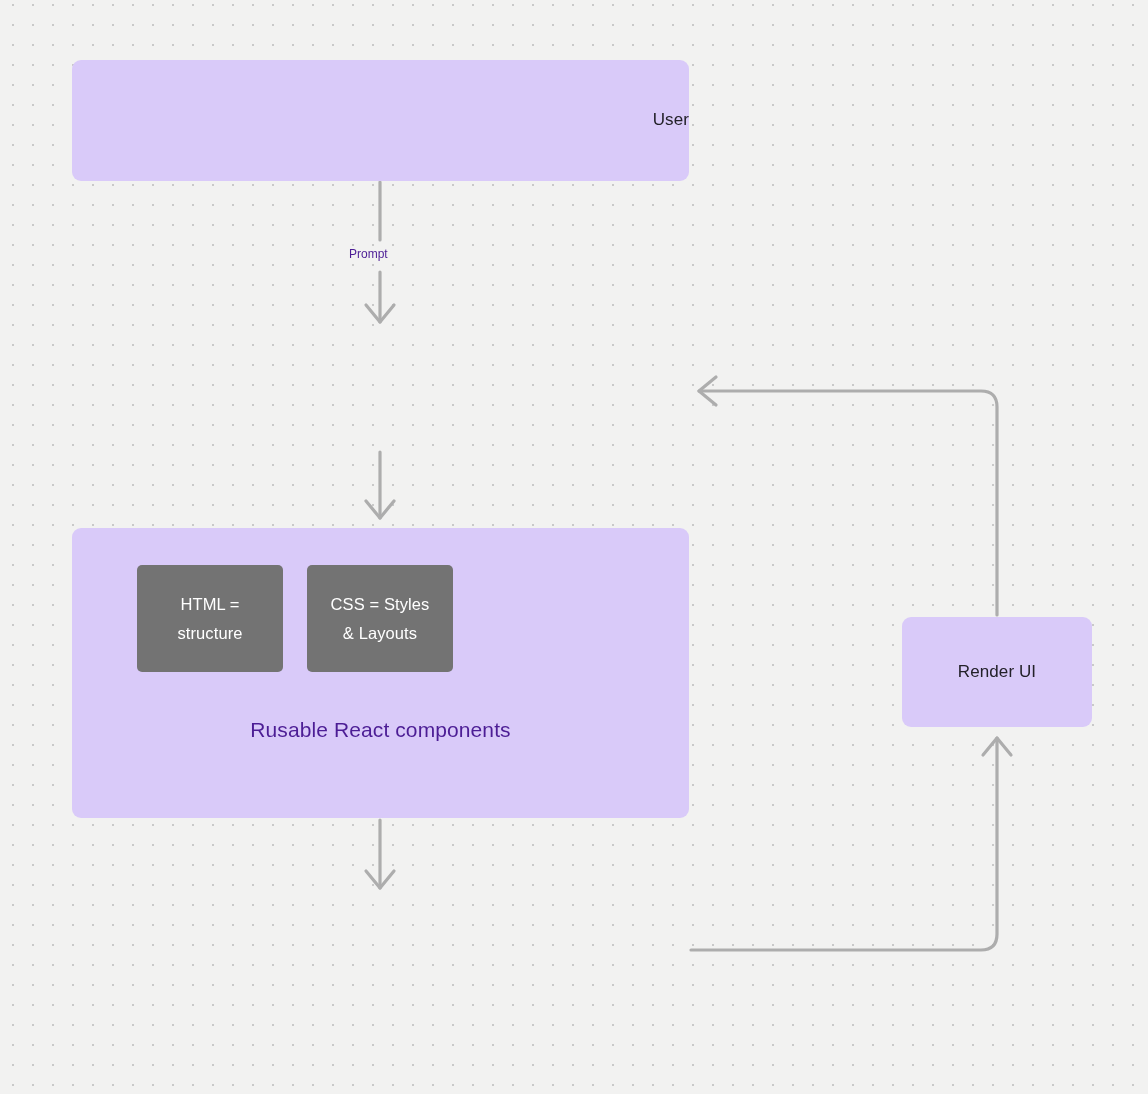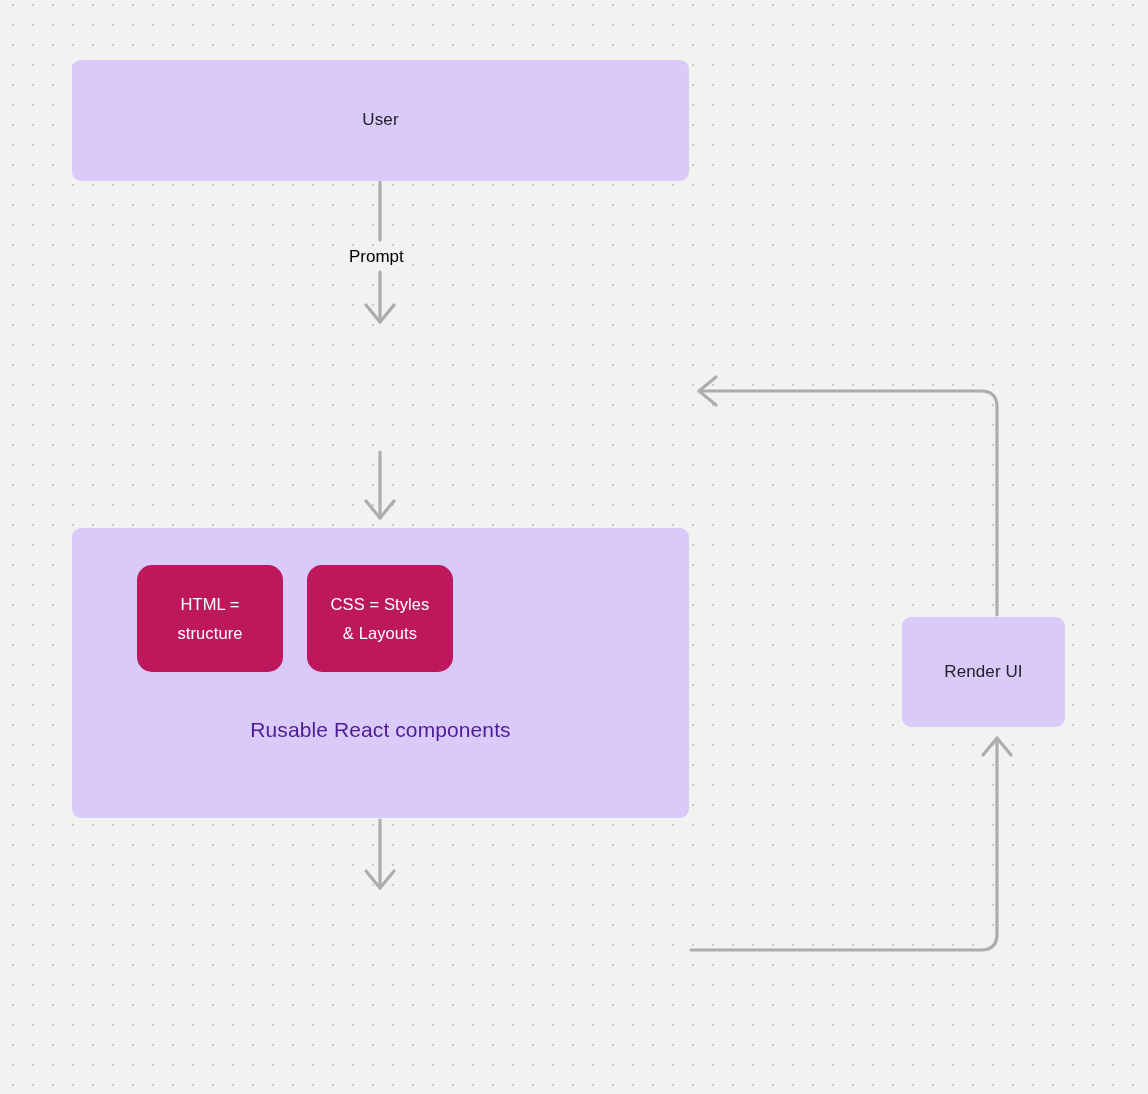--- a/index.html
+++ b/index.html
@@ -33,29 +33,29 @@
     border-radius: 9px;
     color: #232129;
     font-size: 17px;
     line-height: 1.35;
     letter-spacing: 0.1px;
   }
   .node-light {
     background-color: #d9caf9;
   }
   .node-accent {
-    background-color: #be185d;
+    background-color: #737373;
     color: #ffffff;
-    border-radius: 15px;
+    border-radius: 5px;
     font-size: 16.5px;
     line-height: 1.75;
     padding: 0 4px;
   }
   #node-user {
-    left: 72px;  top: 60px;  width: 617px; height: 121px;
+    left: 72px;  top: 60px;  width: 617px; height: 121px; justify-content: flex-end;
   }
   #node-web-application {
     left: 72px;  top: 333px; width: 617px; height: 117px;
   }
   #node-components-group {
     left: 72px;  top: 528px; width: 617px; height: 290px;
     display: block;
   }
   #node-html {
     left: 65px;  top: 37px;  width: 146px; height: 107px;
@@ -70,33 +70,33 @@
     position: absolute;
     left: 0; right: 0; top: 188px;
     text-align: center;
     font-size: 21px;
     color: #4c1d95;
   }
   #node-vite {
     left: 72px;  top: 897px; width: 617px; height: 113px;
   }
   #node-render-ui {
-    left: 902px; top: 617px; width: 163px; height: 110px;
+    left: 902px; top: 617px; width: 190px; height: 110px;
   }
   #edge-layer {
     position: absolute;
     left: 0; top: 0;
     width: 1148px;
     height: 1094px;
     pointer-events: none;
   }
   .edge-label {
     position: absolute;
-    font-size: 17px;
-    color: #000000;
+    font-size: 12px;
+    color: #4c1d95;
     background-color: #f2f2f1;
     padding: 1px 5px;
     white-space: nowrap;
   }
   #edge-label-prompt {
     left: 344px;
     top: 246px;
   }
 </style>
 </head>

